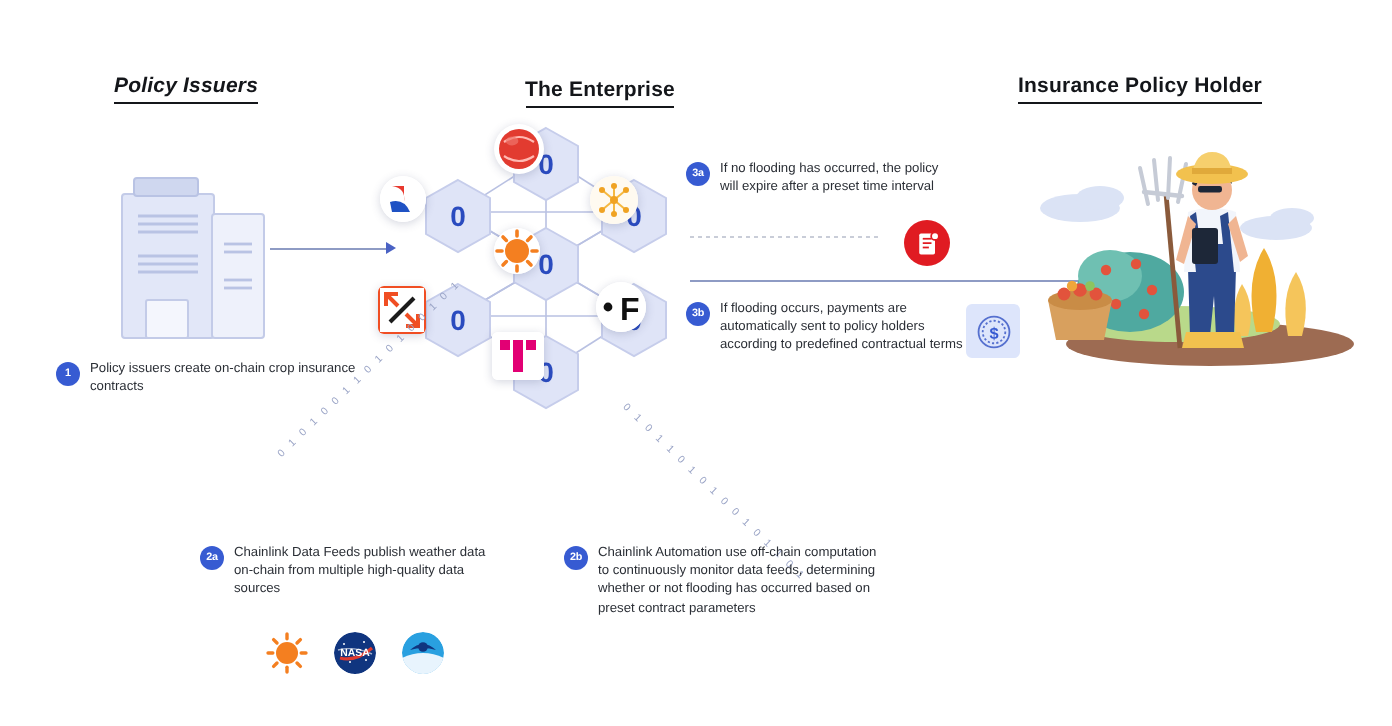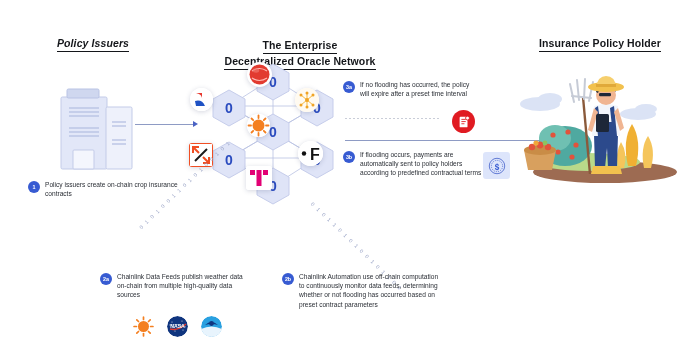--- a/index.html
+++ b/index.html
@@ -21,21 +21,21 @@
     letter-spacing: .1px;
     line-height: 14px;
   }
   .heading span {
     border-bottom: 1.3px solid #14161a;
     padding-bottom: 1px;
     display: inline-block;
   }
   #h-left  { left: 8px;   top: 36px; width: 170px; font-style: italic; }
   #h-mid   { left: 205px; top: 22px; width: 190px; margin-top: 16px; }
-  #h-right { left: 510px; top: 36px; width: 180px; }
+  #h-right { left: 480px; top: 36px; width: 180px; }
 
   
   .callout { position: absolute; display: flex; gap: 5px; align-items: flex-start; }
   .badge {
     flex: 0 0 auto;
     width: 12px; height: 12px; border-radius: 50%;
     background: #375bd2;
     color: #fff;
     font-size: 5.4px; font-weight: 700;
     display: flex; align-items: center; justify-content: center;
@@ -126,21 +126,20 @@
 <body>
 
 <div id="stage">
 
   <div class="heading" id="h-left">
     <span>Policy Issuers</span>
   </div>
 
   <div class="heading" id="h-mid">
     <span>The Enterprise</span><br>
-    <span>Decentralized Oracle Network</span>
   </div>
 
   <div class="heading" id="h-right">
     <span>Insurance Policy Holder</span>
   </div>
 
   <svg id="building" viewBox="0 0 86 92">
     <rect x="3" y="17" width="46" height="72" rx="1.5" fill="#e2e7f8" stroke="#c3cbe8" stroke-width="1"></rect>
     <rect x="9" y="9" width="32" height="9" rx="1.5" fill="#cfd7ef" stroke="#b9c3e4" stroke-width="1"></rect>
     <rect x="48" y="27" width="26" height="62" rx="1.5" fill="#eef1fb" stroke="#c3cbe8" stroke-width="1"></rect>

